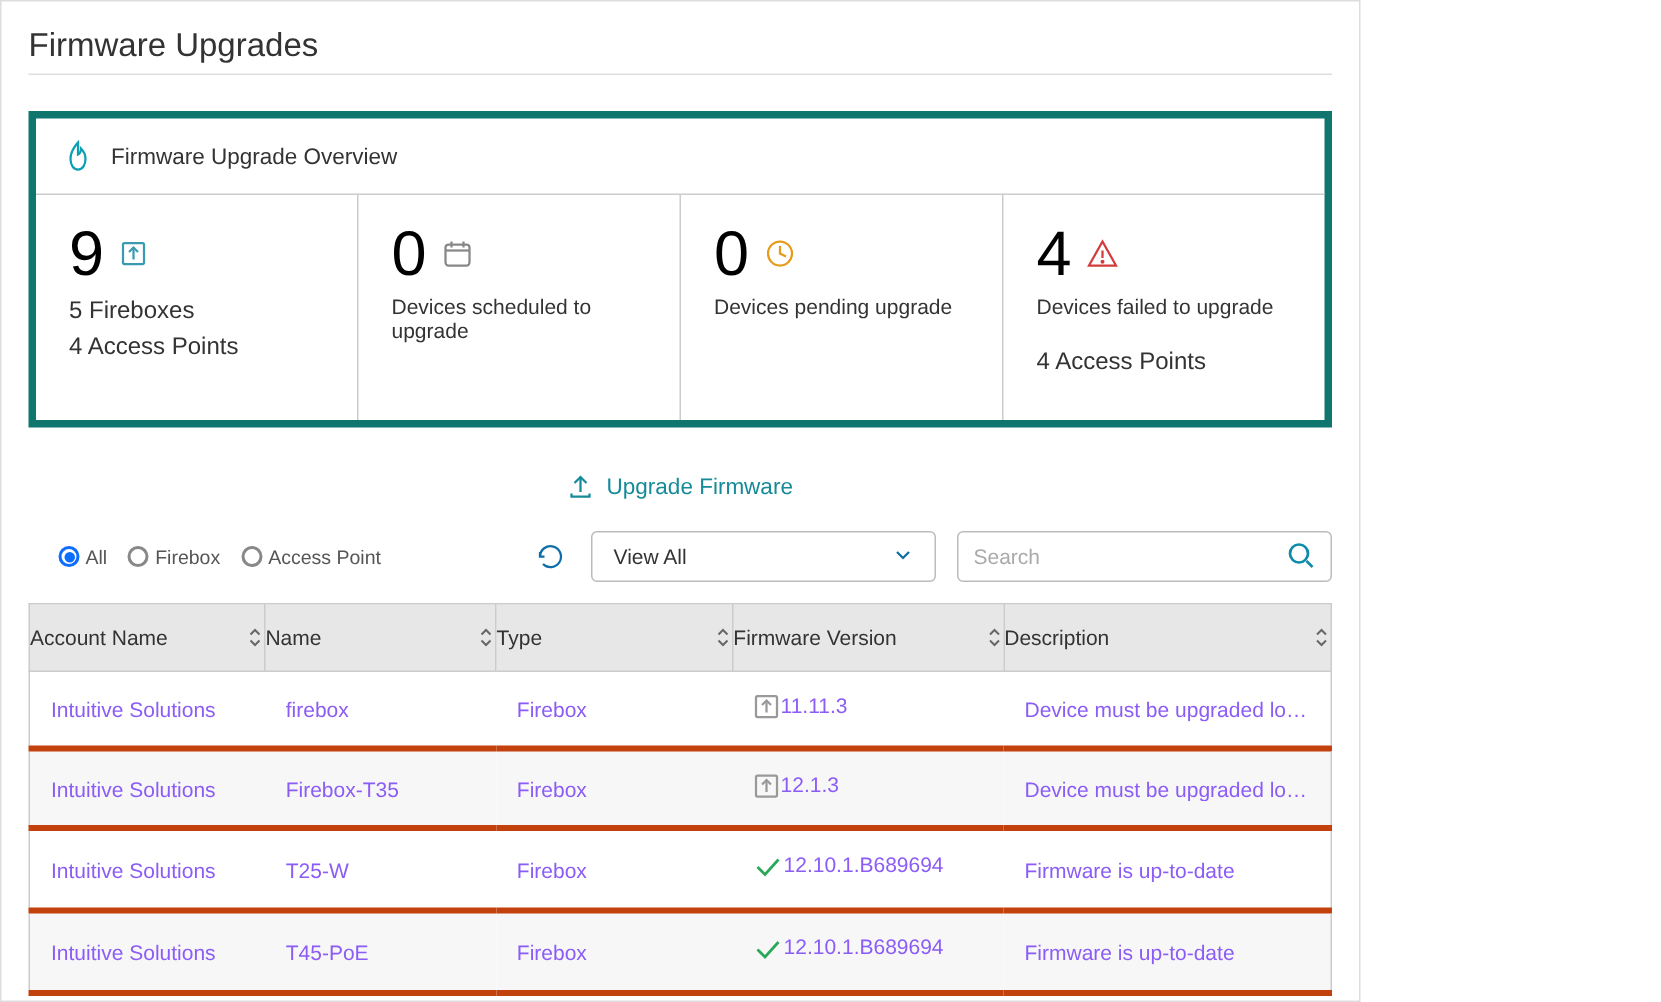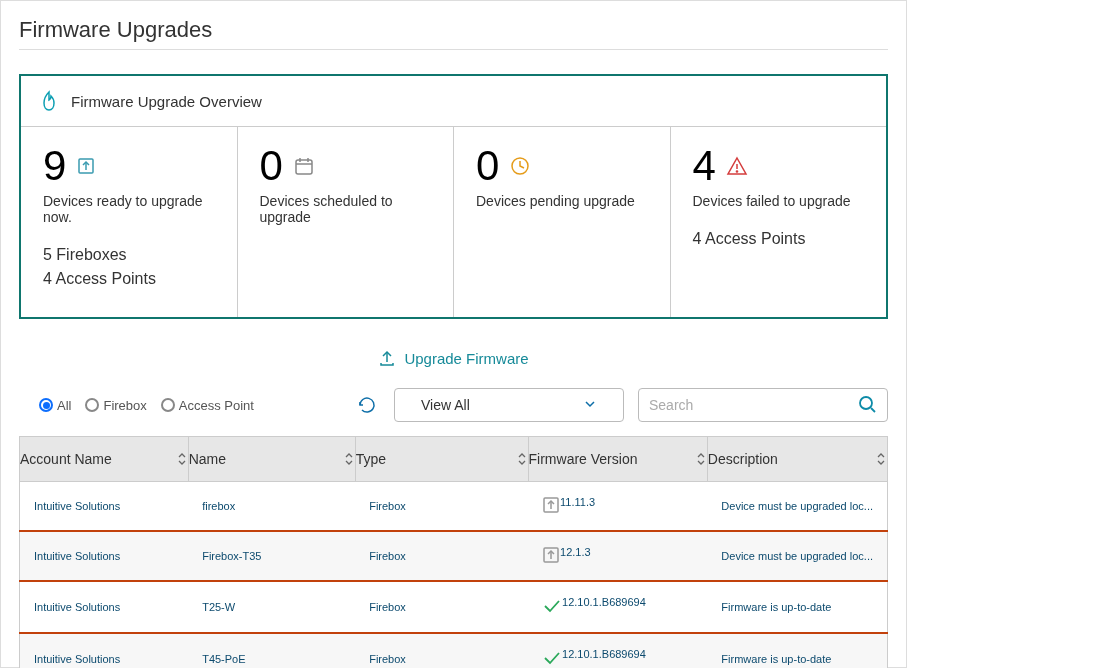--- a/index.html
+++ b/index.html
@@ -20,21 +20,21 @@
     font-size: 22px;
     font-weight: 400;
     color: #333;
     margin: 0 0 6px 0;
   }
   .title-underline {
     border-bottom: 1px solid #ddd;
     margin-bottom: 24px;
   }
   .overview-box {
-    border: 2px solid #0f766e;
+    border: 5px solid #0f766e;
   }
   .overview-header {
     display: flex;
     align-items: center;
     padding: 14px 18px;
     border-bottom: 1px solid #ccc;
   }
   .overview-header .icon {
     margin-right: 12px;
     display: flex;
@@ -125,21 +125,21 @@
     border-radius: 50%;
   }
   .refresh-icon { display:flex; color:#0d6efd; margin-right: 2px; }
   .dropdown {
     width: 230px;
     height: 34px;
     border: 1px solid #bbb;
     border-radius: 4px;
     display: flex;
     align-items: center;
-    padding: 0 26px;
+    padding: 0 14px;
     justify-content: space-between;
     font-size: 14px;
     color: #333;
   }
   .search-box {
     width: 250px;
     height: 34px;
     border: 1px solid #bbb;
     border-radius: 4px;
     display: flex;
@@ -160,23 +160,23 @@
     text-align: left;
     padding: 14px 0;
     border: 1px solid #ccc;
     font-size: 14px;
     color: #333;
   }
   .th-inner { display:flex; align-items:center; justify-content:space-between; }
   .sort-icon { color:#555; display:flex; }
   .table td {
     padding: 14px 14px;
-    border-bottom: 2px solid #c2410c;
-    font-size: 11px;
-    color: #0c4a6e;
+    border-bottom: 4px solid #c2410c;
+    font-size: 14px;
+    color: #8b5cf6;
     vertical-align: middle;
   }
   .table tr.alt td { background: #f7f7f7; }
   .fw-cell { display:flex; align-items:flex-start; gap:0; }
   .desc-ellipsis {
     white-space: nowrap;
     overflow: hidden;
     text-overflow: ellipsis;
     max-width: 190px;
   }
@@ -207,21 +207,20 @@
           <div class="card-top">
             <span class="card-number">9</span>
             <span class="card-icon">
               <svg width="20" height="20" viewBox="0 0 20 20" fill="none" stroke="#3a9bb0" stroke-width="1.5">
                 <rect x="3" y="3" width="14" height="14" rx="1"></rect>
                 <path d="M10 14 L10 6"></path>
                 <path d="M7 9 L10 6 L13 9"></path>
               </svg>
             </span>
           </div>
-          <div class="card-label">Devices ready to upgrade now.</div>
           <div class="card-details">
             <div>5 Fireboxes</div>
             <div>4 Access Points</div>
           </div>
         </div>
         <div class="card">
           <div class="card-top">
             <span class="card-number">0</span>
             <span class="card-icon">
               <svg width="22" height="22" viewBox="0 0 22 22" fill="none" stroke="#888" stroke-width="1.5">

